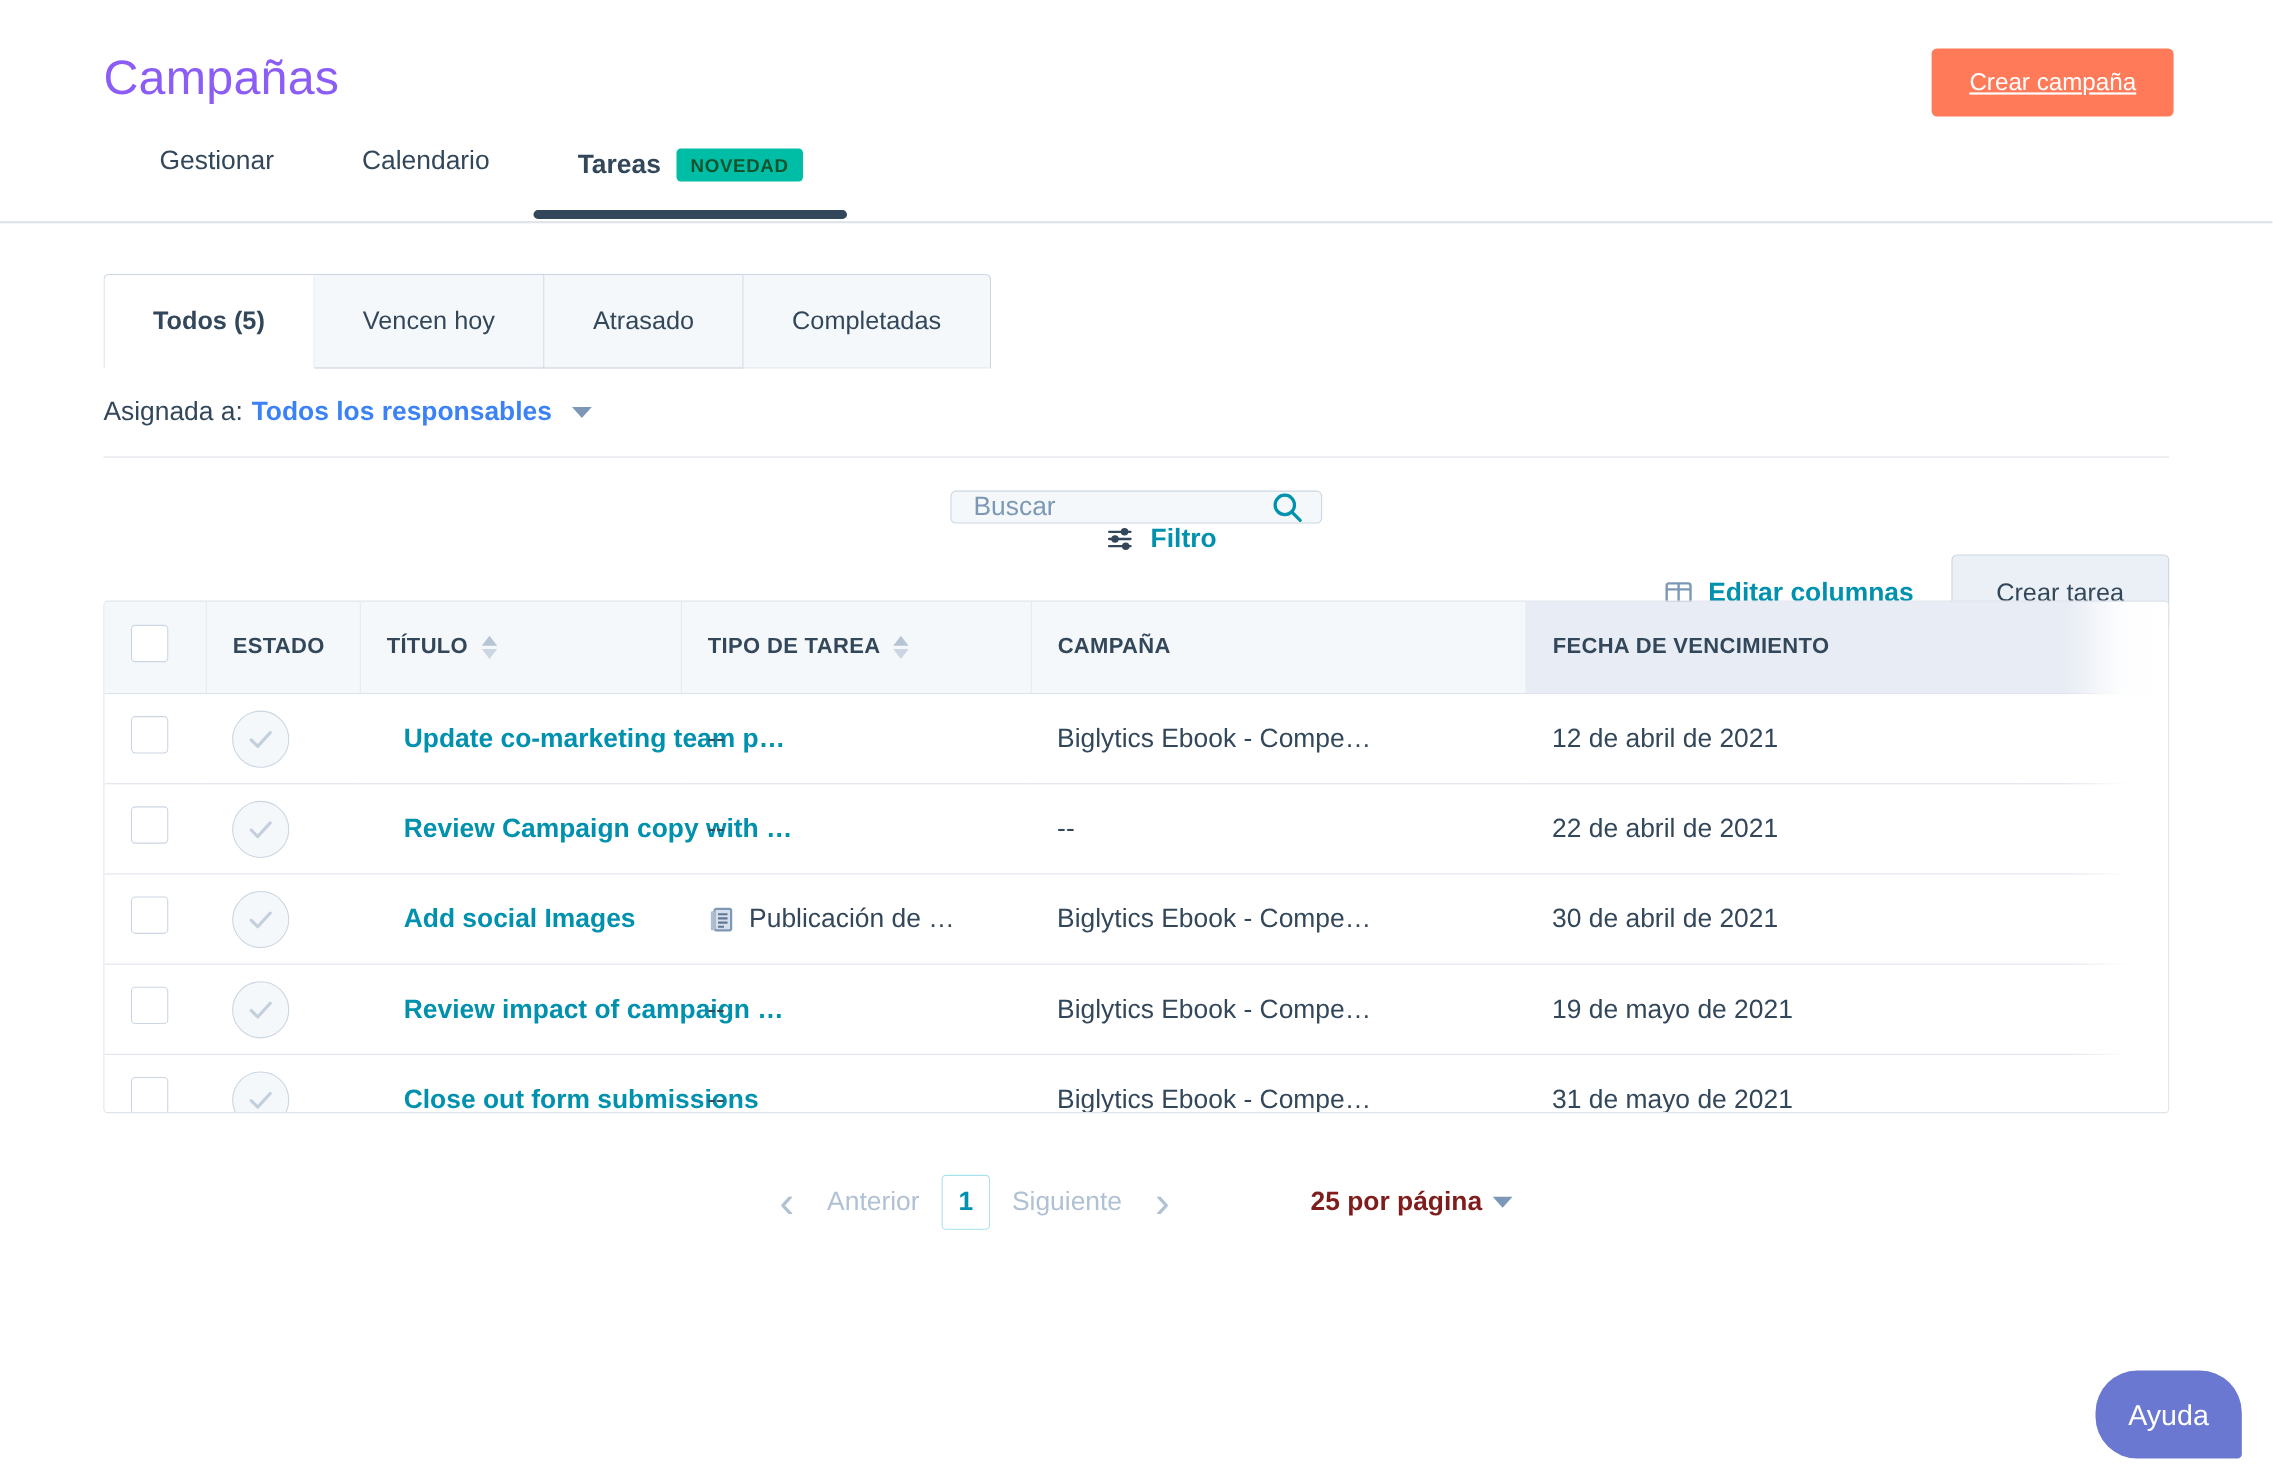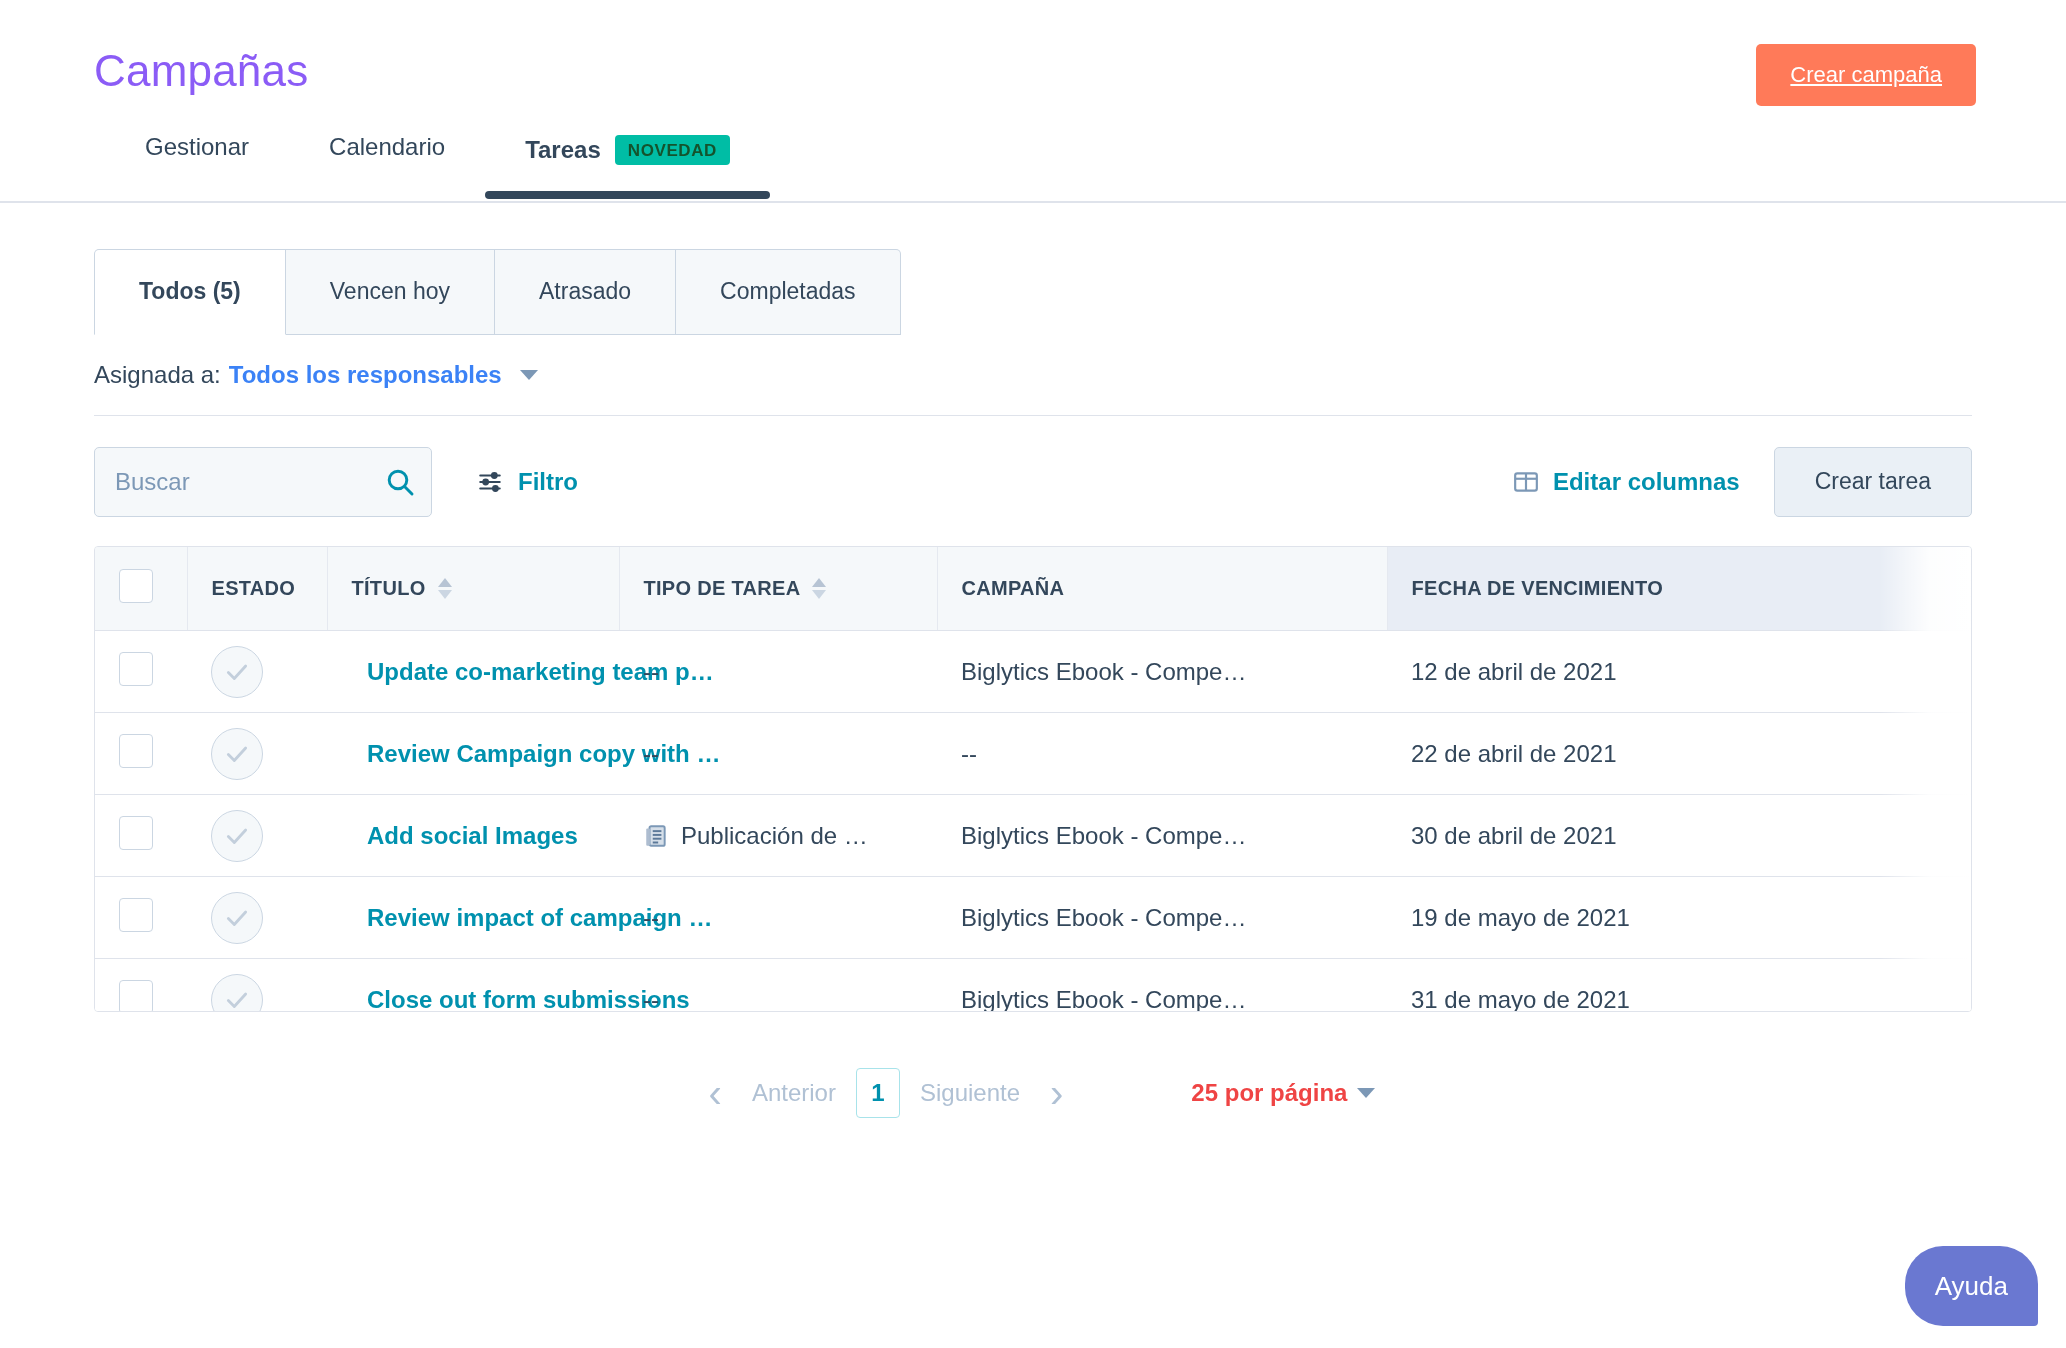--- a/index.html
+++ b/index.html
@@ -160,20 +160,21 @@
     cursor: pointer;
   }
 
   
   .toolbar {
     display: flex;
     align-items: center;
     margin-top: 30px;
     height: 72px;
     position: relative;
+    flex-direction: column;
   }
   .search-box {
     position: relative;
     width: 338px;
     height: 70px;
   }
   .search-box input {
     width: 100%;
     height: 100%;
     border: 1px solid #cbd6e2;
@@ -357,21 +358,21 @@
     display: inline-flex;
     align-items: center;
     justify-content: center;
     margin: 0 8px;
     cursor: pointer;
   }
   .per-page {
     display: flex;
     align-items: center;
     margin-left: 110px;
-    color: #ef4444;
+    color: #7f1d1d;
     font-weight: 600;
     cursor: pointer;
   }
 
   
   .help-bubble {
     position: absolute;
     right: 28px;
     bottom: 22px;
     background: #6a78d1;

